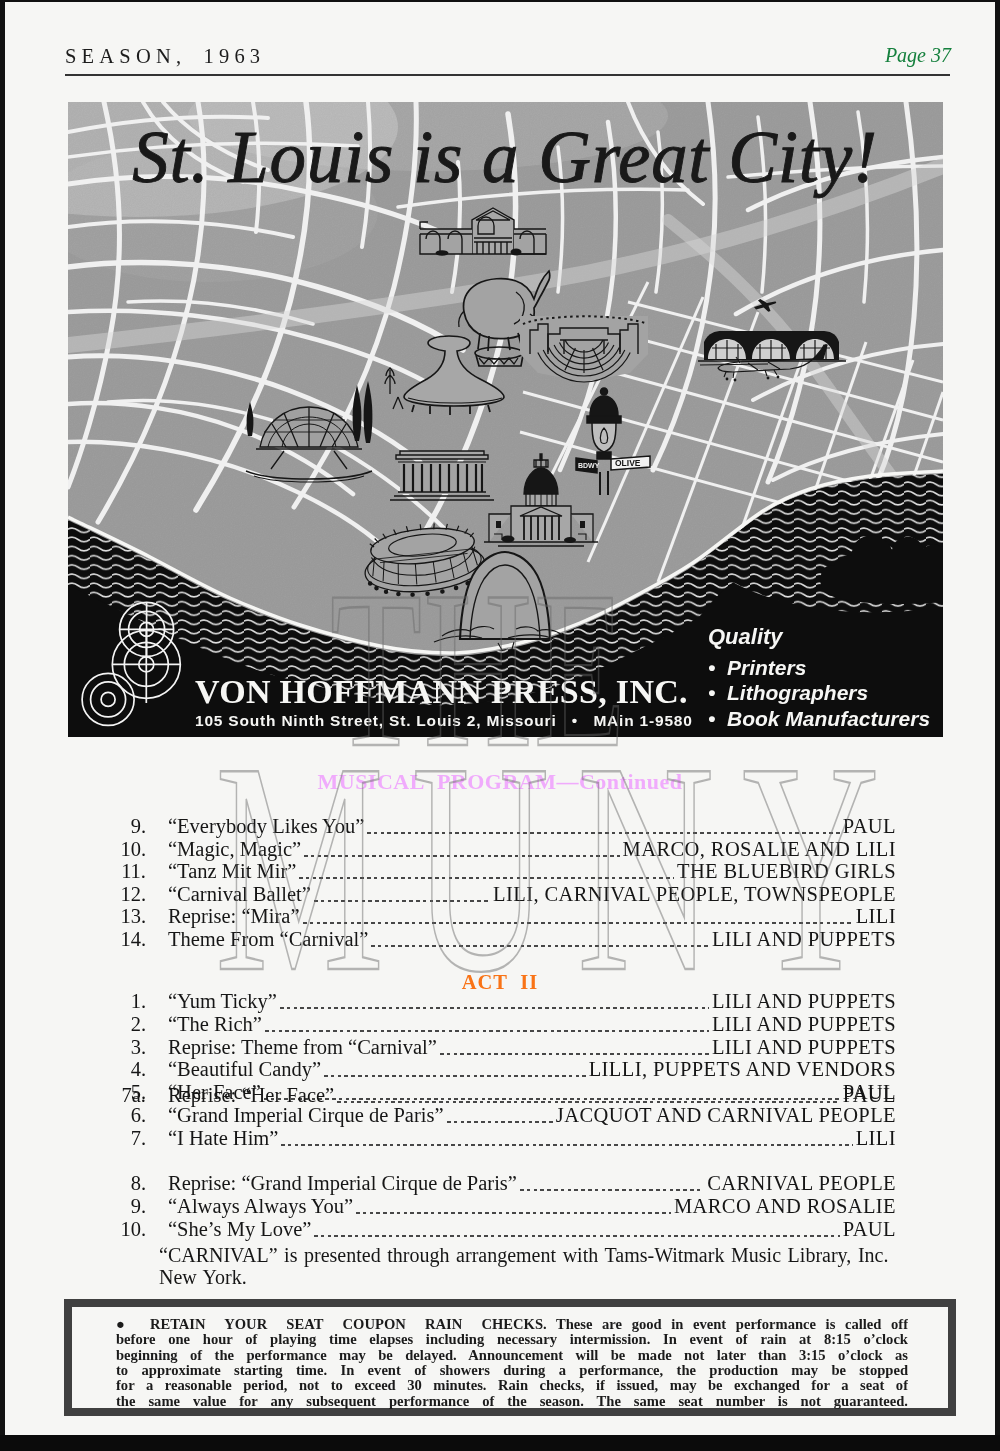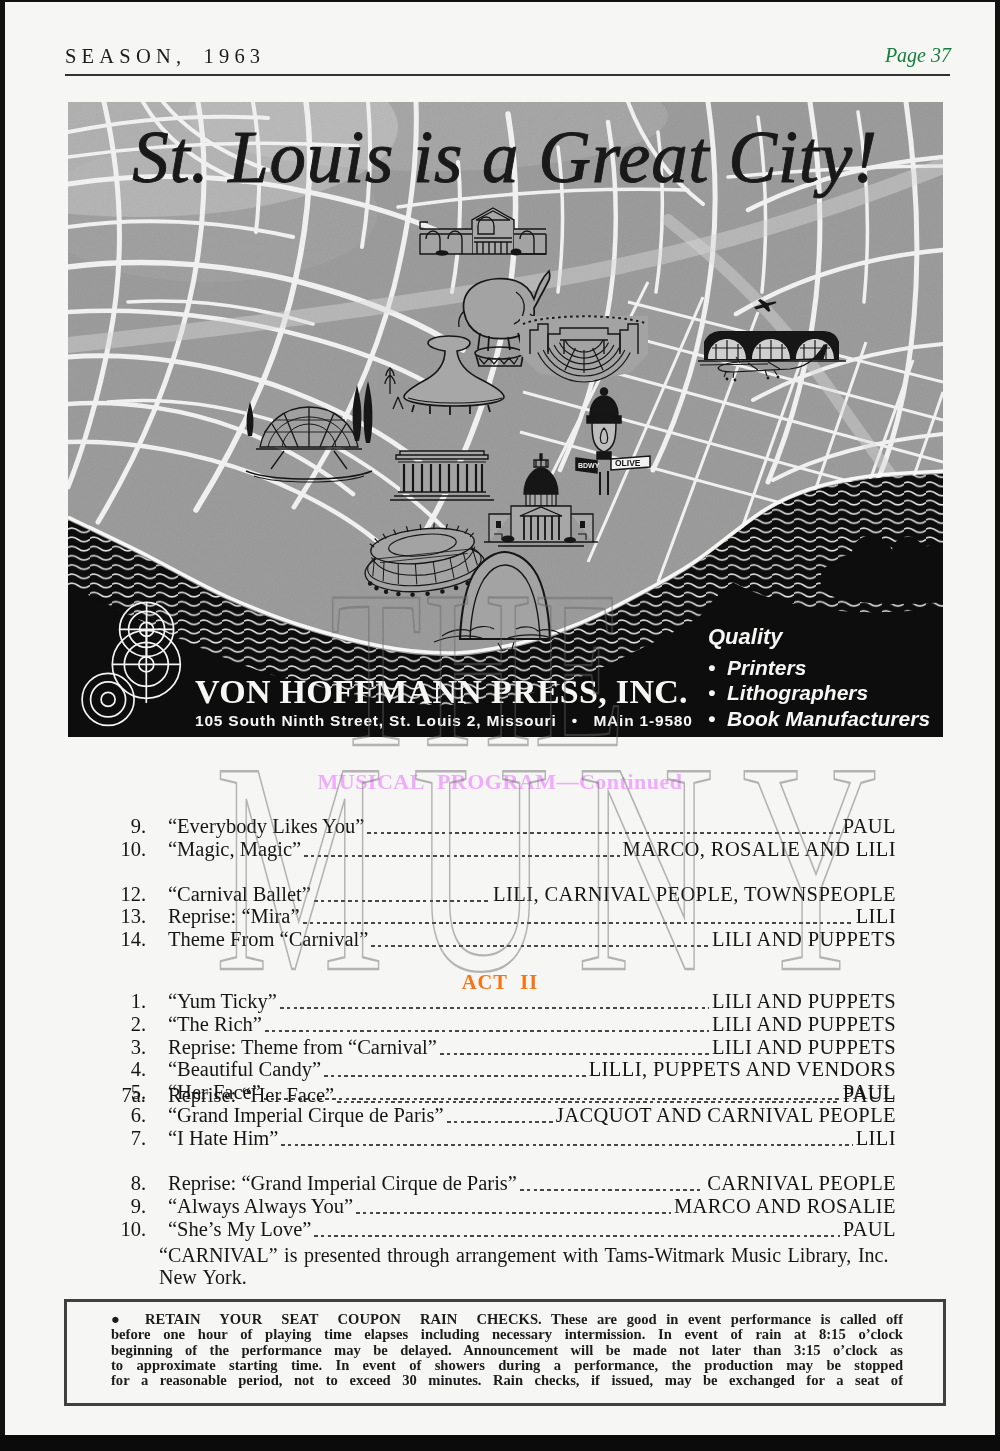--- a/index.html
+++ b/index.html
@@ -11,21 +11,21 @@
   .pageno{right:49px;top:44px;font-size:20px;font-style:italic;color:#15803d;}
   .hrule{left:65px;top:74px;width:885px;height:0;border-top:2px solid #333333;}
   .mphead{left:0px;top:769px;width:1000px;text-align:center;font-size:22px;font-weight:bold;color:#f0abfc;letter-spacing:0.5px;}
   .row{position:absolute;left:100px;width:796px;display:flex;font-size:20.5px;color:#161616;line-height:23px;white-space:nowrap;}
   .num{width:46px;text-align:right;flex:none;}
   .ttl{margin-left:22px;flex:none;}
   .lead{flex:1;height:1.7px;align-self:flex-end;margin:0 3px 4.5px 3px;min-width:8px;background:repeating-linear-gradient(90deg,#474747 0,#474747 3.6px,transparent 3.6px,transparent 6.8px);}
   .perf{flex:none;letter-spacing:0.4px;}
   .acthead{left:0;top:971px;width:1000px;text-align:center;font-size:20.5px;font-weight:bold;letter-spacing:1px;color:#f97316;}
   .note{left:159px;top:1245px;width:765px;font-size:20px;color:#161616;line-height:21.5px;word-spacing:1.6px;}
-  .rainbox{left:64px;top:1299px;width:876px;height:101px;border:3px solid #404040;background:#f6f6f4;
+  .rainbox{left:64px;top:1299px;width:876px;height:101px;border:8px solid #404040;background:#f6f6f4;
            font-size:14.6px;font-weight:bold;color:#1b1b1b;line-height:15.35px;}
   .raininner{position:absolute;left:44px;top:10px;width:792px;}
   .rline{height:15.35px;overflow:hidden;text-align:justify;}
   .rline::after{content:"";display:inline-block;width:100%;height:0;}
   .botband{left:0;top:1435px;width:1000px;height:16px;background:#0b0b0b;}
   .wm{pointer-events:none;color:transparent;-webkit-text-stroke:2.3px rgba(105,105,105,0.47);
       font-family:"Liberation Serif",serif;white-space:nowrap;z-index:50;line-height:1;
       transform-origin:left top;}
   .wm-the{left:330px;top:557px;font-size:225px;letter-spacing:2px;transform:scaleX(0.67);}
   .wm-muny{left:215px;top:716px;font-size:302px;letter-spacing:44px;transform:scaleX(0.63);}
@@ -342,20 +342,26 @@
       <span class="ttl">“Everybody Likes You”</span>
       <span class="lead"></span>
       <span class="perf">PAUL</span>
     </div>
   <div class="row" style="top:838px">
       <span class="num">10.</span>
       <span class="ttl">“Magic, Magic”</span>
       <span class="lead"></span>
       <span class="perf">MARCO, ROSALIE AND LILI</span>
     </div>
+  <div class="row" style="top:860px">
+      <span class="num">11.</span>
+      <span class="ttl">“Tanz Mit Mir”</span>
+      <span class="lead"></span>
+      <span class="perf">THE BLUEBIRD GIRLS</span>
+    </div>
   <div class="row" style="top:883px">
       <span class="num">12.</span>
       <span class="ttl">“Carnival Ballet”</span>
       <span class="lead"></span>
       <span class="perf">LILI, CARNIVAL PEOPLE, TOWNSPEOPLE</span>
     </div>
   <div class="row" style="top:905px">
       <span class="num">13.</span>
       <span class="ttl">Reprise: “Mira”</span>
       <span class="lead"></span>
@@ -439,17 +445,18 @@
 
   <div class="abs note">“CARNIVAL” is presented through arrangement with Tams-Witmark Music Library, Inc.<br>New York.</div>
 
   <div class="abs rainbox">
       <div class="raininner">
     <div class="rline">●&nbsp; RETAIN&nbsp; YOUR&nbsp; SEAT&nbsp; COUPON&nbsp; RAIN&nbsp; CHECKS. These are good in event performance is called off</div>
     <div class="rline">before one hour of playing time elapses including necessary intermission. In event of rain at 8:15 o’clock</div>
     <div class="rline">beginning of the performance may be delayed. Announcement will be made not later than 3:15 o’clock as</div>
     <div class="rline">to approximate starting time. In event of showers during a performance, the production may be stopped</div>
     <div class="rline">for a reasonable period, not to exceed 30 minutes. Rain checks, if issued, may be exchanged for a seat of</div>
+    <div class="rline">the same value for any subsequent performance of the season. The same seat number is not guaranteed.</div>
   </div>
     </div>
 
   <div class="abs botband"></div>
 </div>
 
 </body></html>

